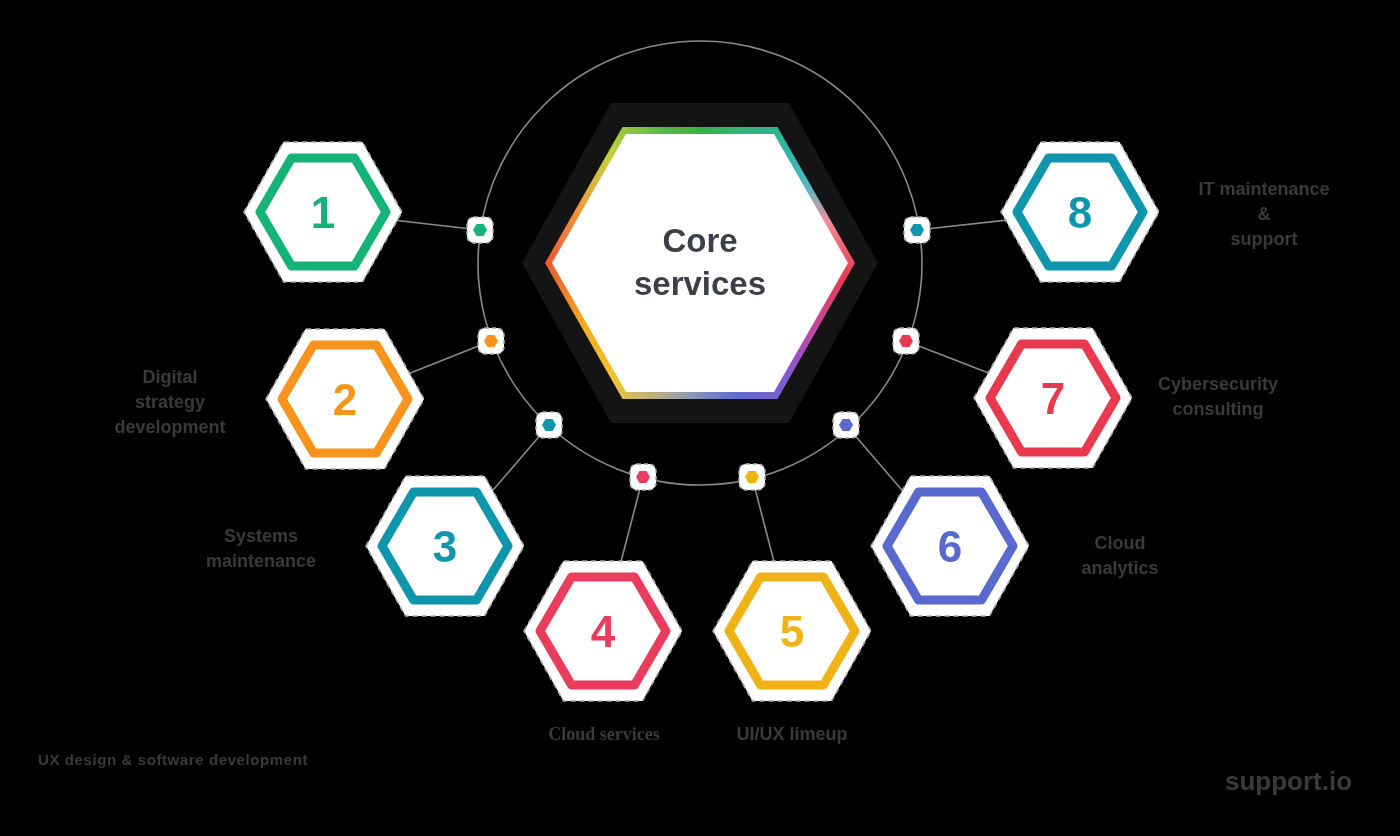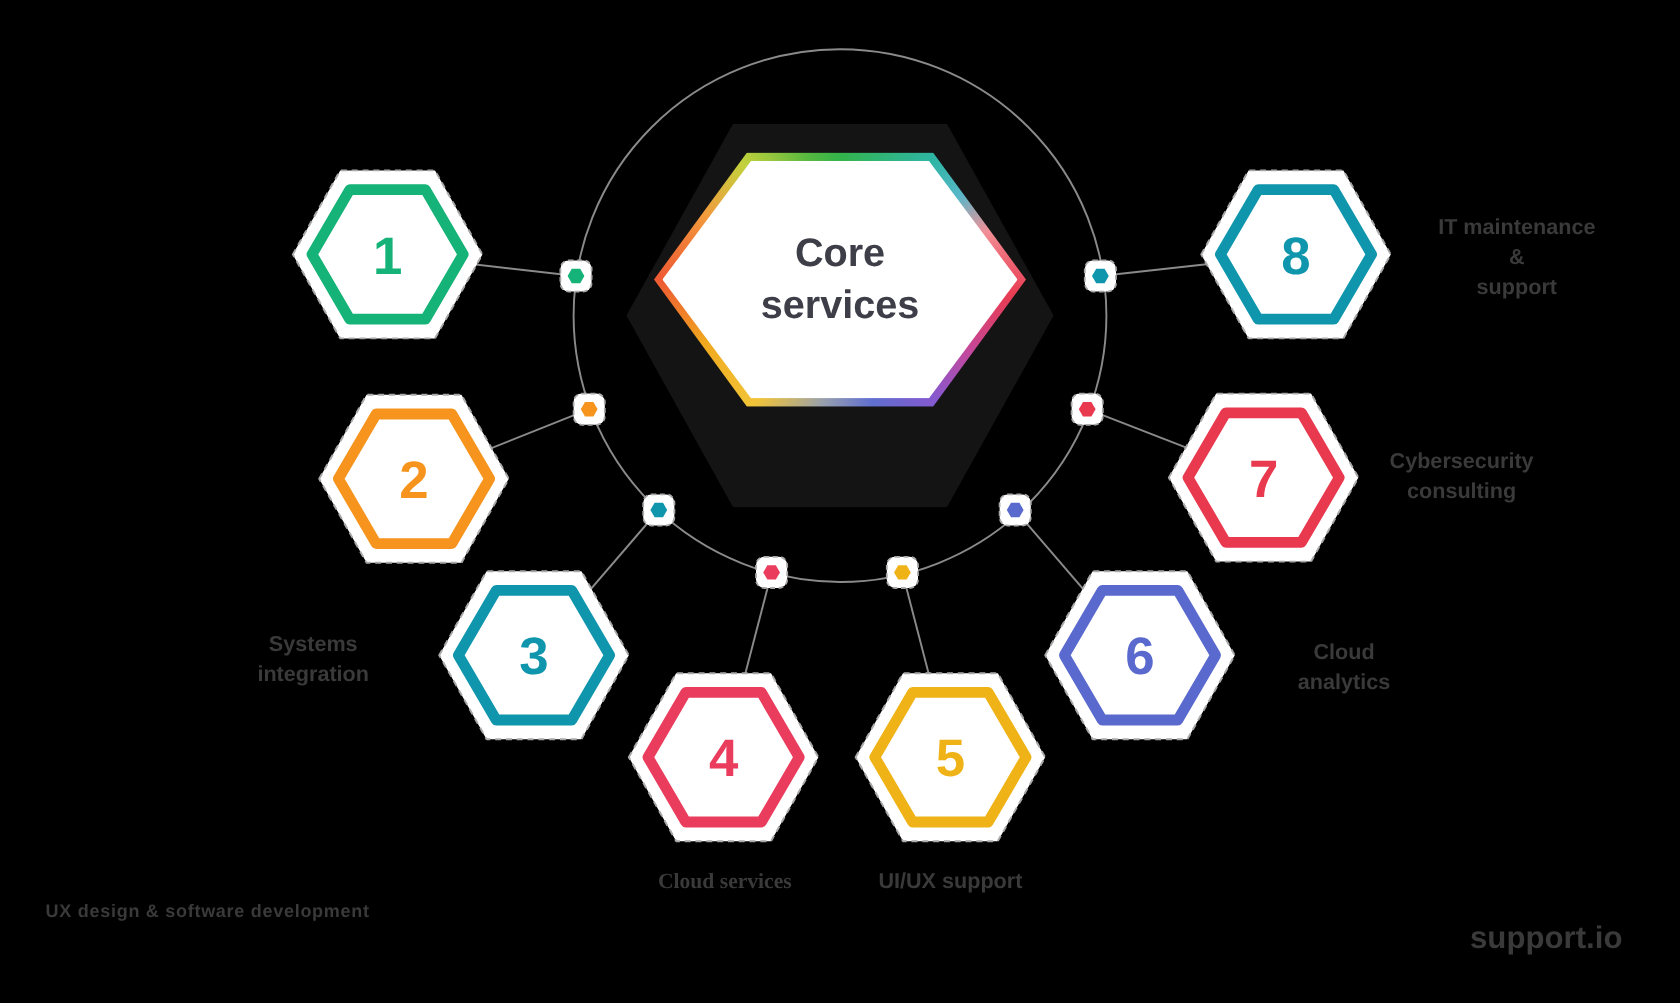--- a/index.html
+++ b/index.html
@@ -14,21 +14,21 @@
   .hexring{fill:#ffffff;stroke-width:9;stroke-linejoin:round;}
   .num{font-size:44px;font-weight:600;text-anchor:middle;}
   .node{fill:#ffffff;stroke:#a9a9a9;stroke-width:1.5;stroke-dasharray:4 3;}
   .minihex{stroke:none;}
 
   .center-blob{
     position:absolute;left:522px;top:103px;width:356px;height:320px;background:#141414;
     clip-path:polygon(0% 50%,25% 0%,75% 0%,100% 50%,75% 100%,25% 100%);
   }
   .center-hex{
-    position:absolute;left:545px;top:127px;width:310px;height:212px;
+    position:absolute;left:545px;top:127px;width:310px;height:272px;
     clip-path:polygon(0% 50%,25% 0%,75% 0%,100% 50%,75% 100%,25% 100%);
     background:conic-gradient(from 0deg,
       #33b44a 0deg,#2eb5a4 38deg,#58b7c8 55deg,#f28f96 72deg,#e83c52 95deg,
       #c2489e 120deg,#8459cf 142deg,#5f6fd0 165deg,#98a0ad 188deg,#f2c437 215deg,
       #f0a91e 245deg,#ee5a33 270deg,#f29a3d 295deg,#c3d13c 320deg,#57b83f 345deg,#33b44a 360deg);
   }
   .center-hex .inner{
     position:absolute;inset:7px;background:#ffffff;
     clip-path:polygon(0% 50%,25% 0%,75% 0%,100% 50%,75% 100%,25% 100%);
     display:flex;align-items:center;justify-content:center;text-align:center;
@@ -139,24 +139,27 @@
     </g>
   </svg>
 
   <div class="center-blob"></div>
   <div class="center-hex">
     <div class="inner">
       <div class="center-title">Core services</div>
     </div>
   </div>
 
+  <div class="svc-label" style="left:170px;top:402px;">Digital
+strategy
+development</div>
   <div class="svc-label" style="left:261px;top:549px;">Systems
-integration</div>
+maintenance</div>
   <div class="svc-label" style="left:604px;top:734px;font-family:Liberation Serif, serif;">Cloud services</div>
-  <div class="svc-label" style="left:792px;top:734px;">UI/UX support</div>
+  <div class="svc-label" style="left:792px;top:734px;">UI/UX limeup</div>
   <div class="svc-label" style="left:1120px;top:556px;">Cloud
 analytics</div>
   <div class="svc-label" style="left:1218px;top:397px;">Cybersecurity
 consulting</div>
   <div class="svc-label" style="left:1264px;top:214px;">IT maintenance &amp;
 support</div>
 
   <div class="logo">
     <div class="tagline">UX design &amp; software development</div>
   </div>

